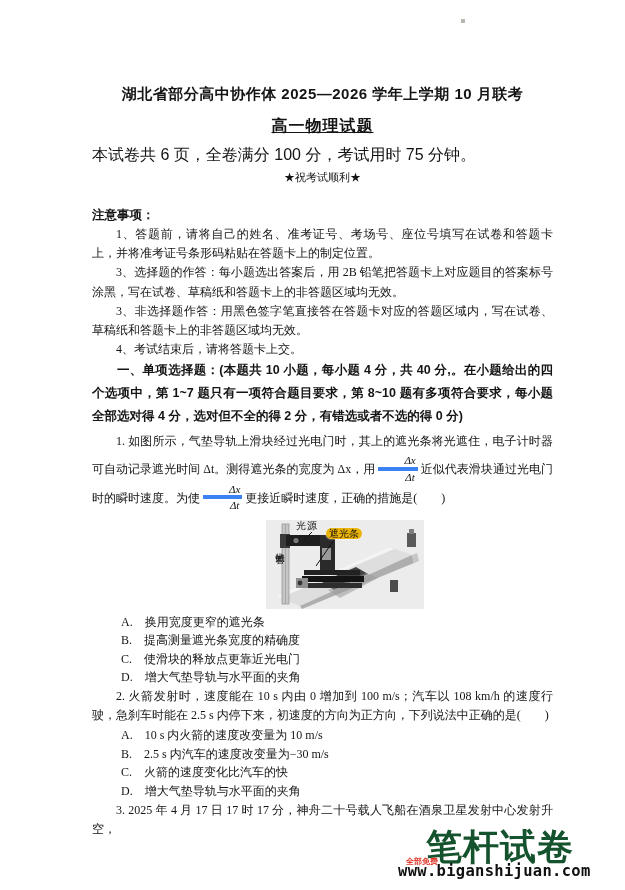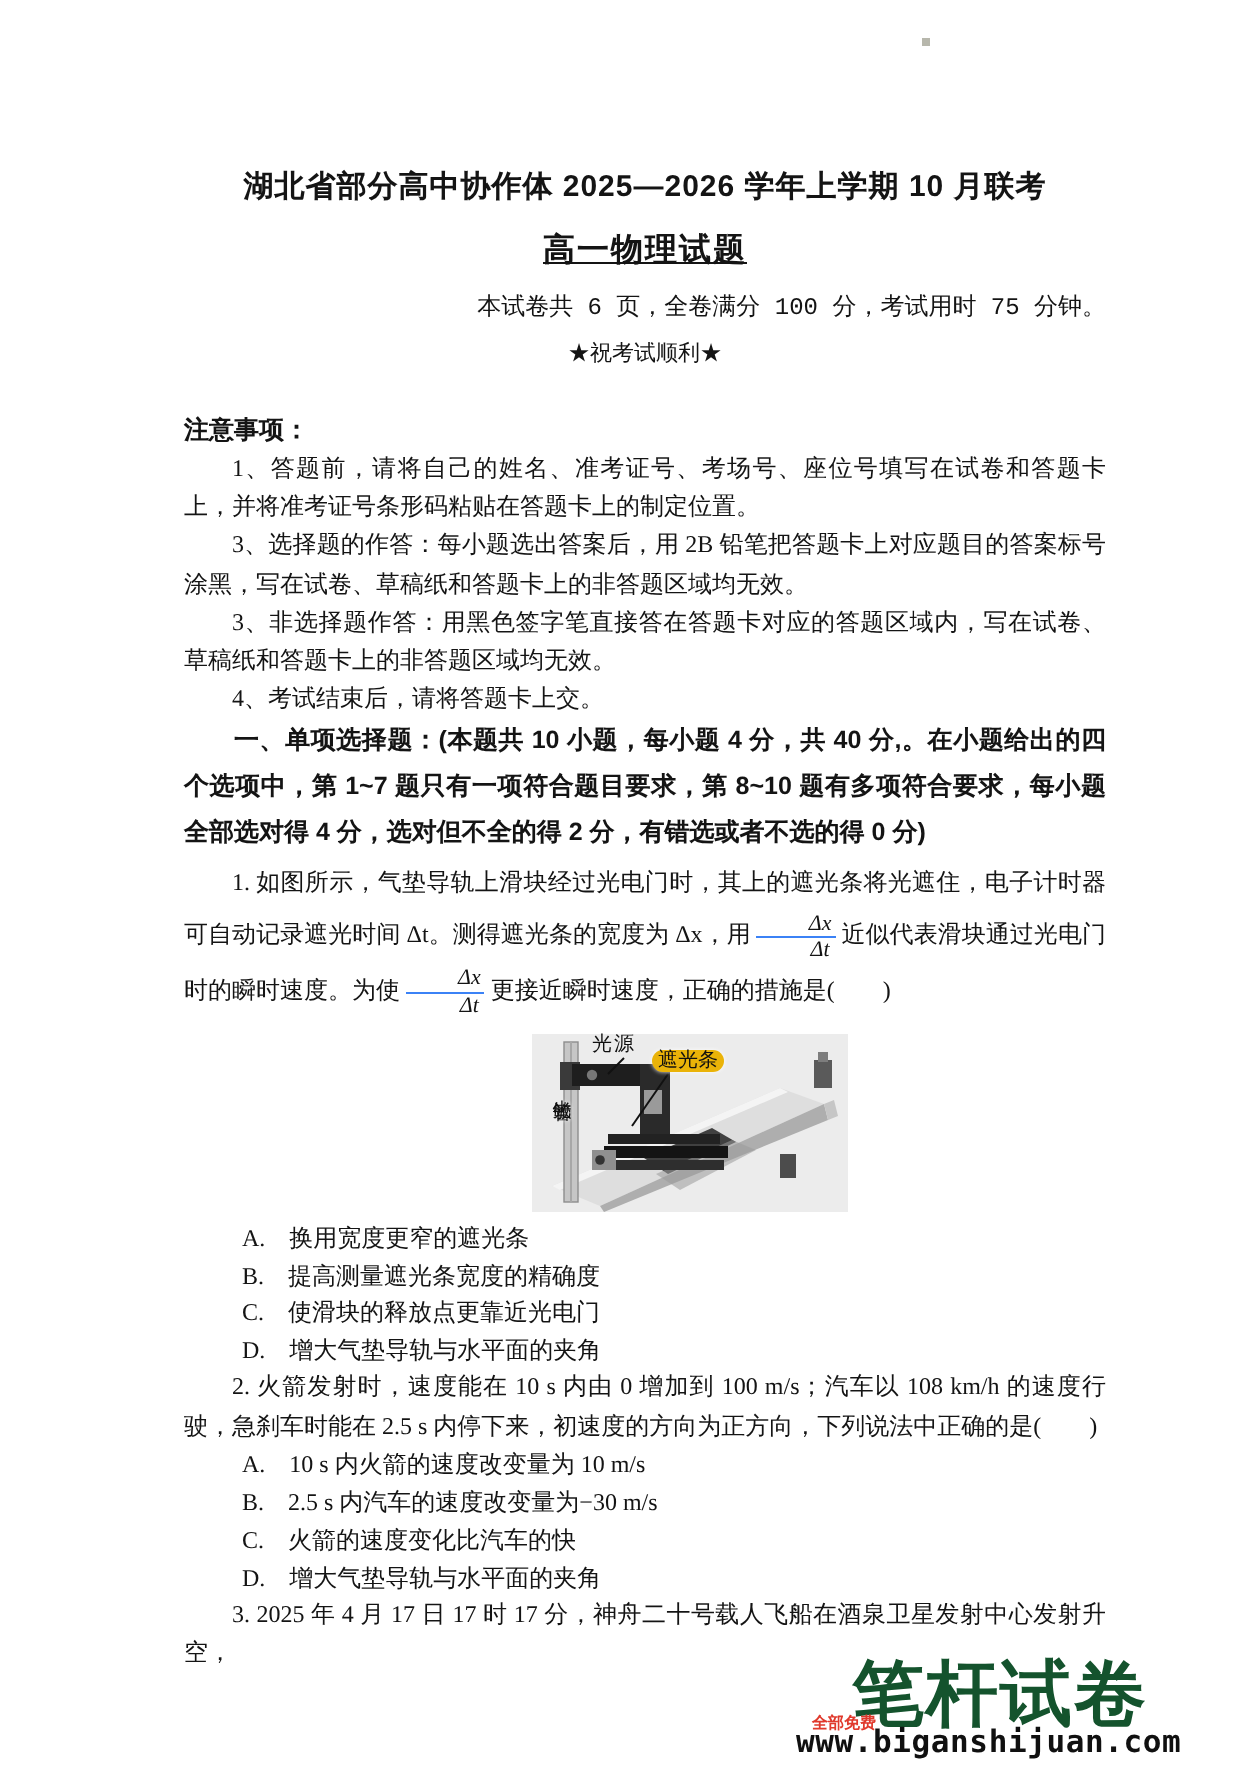--- a/index.html
+++ b/index.html
@@ -12,42 +12,42 @@
   .content { position:absolute; left:92px; top:84px; width:461px; }
 
   .title {
     margin:0 0 11px; text-align:center; font-weight:bold; font-size:15px; line-height:20px;
     font-family:"Liberation Sans", sans-serif; letter-spacing:0.5px;
   }
   .subject {
     margin:0 0 9px; text-align:center; font-weight:bold; font-size:16px; line-height:22px;
     font-family:"Liberation Sans", sans-serif; letter-spacing:1px;text-decoration:underline;
   }
-  .subtitle { margin:0 0 7px; text-align:right; font-size:12px; line-height:17px; font-family:Liberation Mono, monospace; }
+  .subtitle { margin:0 0 7px; text-align:left; font-size:16px; line-height:17px; font-family:Liberation Sans, sans-serif; }
   .wish { margin:0 0 21px; text-align:center; font-size:11px; line-height:15px; font-family:"Liberation Sans", sans-serif; }
 
   .notice-heading { margin:0; font-weight:bold; font-size:12.5px; line-height:19px; }
   .body-p { margin:0; font-size:12px; line-height:19.2px; text-align:justify; text-indent:2em; }
 
   .section-p {
     margin:0; font-family:"Liberation Sans", sans-serif; font-size:12.5px; line-height:23px;
     text-align:justify; text-indent:2em; font-weight:600;
   }
   .section-lead { font-weight:800; }
 
   .q-p { margin:0; font-size:12px; text-align:justify; text-indent:2em; }
   .q1-p { line-height:26px; }
   .q2-p { line-height:19.4px; }
   .q3-p { line-height:19px; }
 
   .frac {
     display:inline-block; vertical-align:-7px; text-align:center; font-style:italic;
     font-size:11px; line-height:1.12; margin:0 3px; font-family:"Liberation Serif", serif;
   }
-  .frac .num { display:block; border-bottom:1px solid #3b82f6; padding:0 2px; }
+  .frac .num { display:block; border-bottom:4px solid #3b82f6; padding:0 2px; }
   .frac .den { display:block; padding:0 2px; }
 
   .option { margin:0; font-size:12px; line-height:18.6px; padding-left:29px; }
   .option.q2o { line-height:18.8px;font-family:Liberation Serif, serif; }
 
   .figure {
     position:relative; width:158px; height:89px; margin:8px 0 4px 174px;
   }
   .figure svg { position:absolute; left:0; top:0; }
   .fig-label { position:absolute; color:#101010; font-size:10px; line-height:11px; font-family:"Liberation Serif", serif; }

